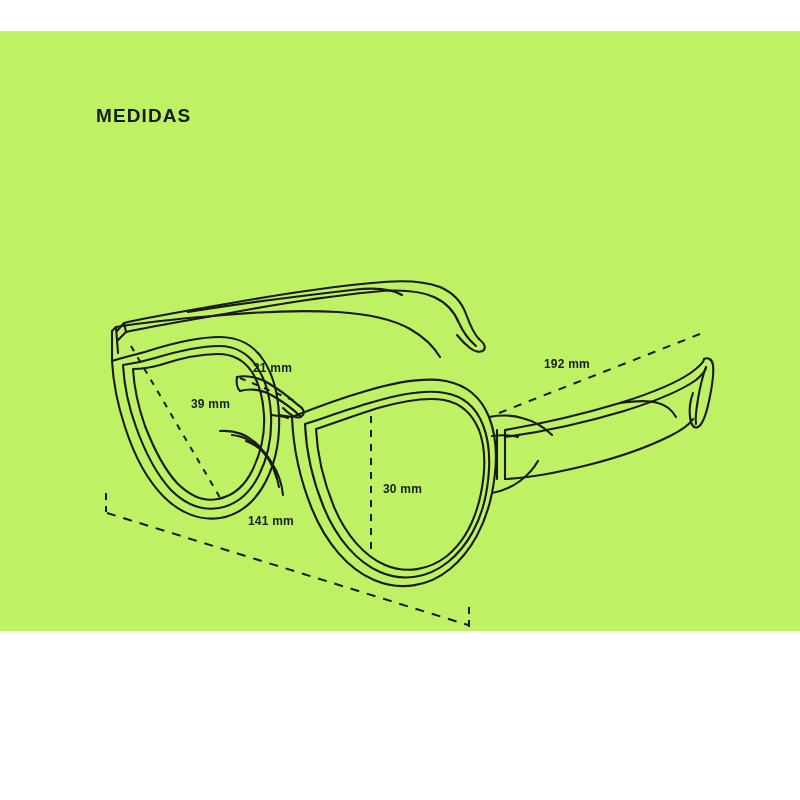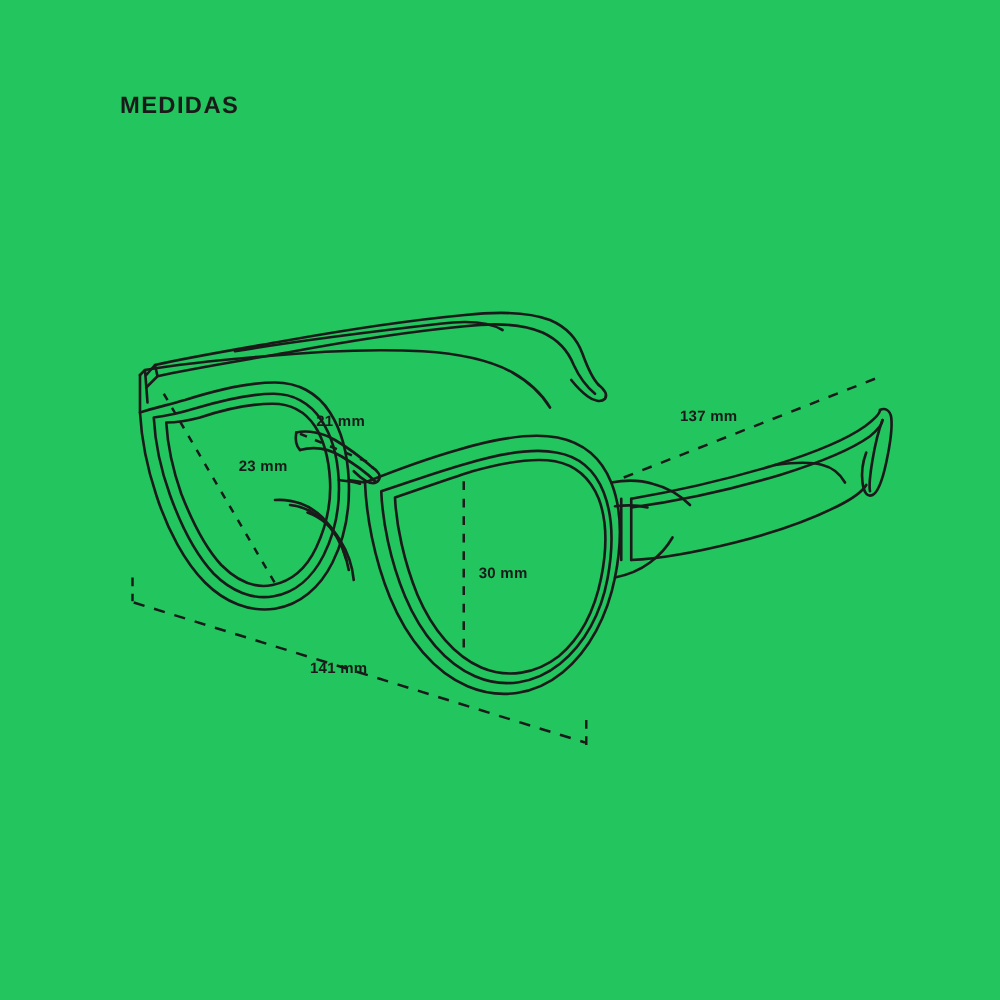--- a/index.html
+++ b/index.html
@@ -10,22 +10,23 @@
   body {
     width: 800px;
     height: 800px;
     font-family: "Liberation Sans", sans-serif;
     position: relative;
     overflow: hidden;
   }
   #page {
     position: relative;
     width: 800px;
-    height: 800px;
-    background: #22c55e;
+    height: 600px;
+    background: #bef264;
+    margin-top: 31px;
   }
   #title {
     position: absolute;
     left: 96px;
     top: 74px;
     font-size: 19px;
     font-weight: bold;
     letter-spacing: 1.1px;
     color: #1a1a1a;
     font-family: "Liberation Sans", sans-serif;
@@ -44,21 +45,21 @@
     font-weight: bold;
     color: #1a1a1a;
     font-family: "Liberation Sans", sans-serif;
     white-space: nowrap;
     letter-spacing: 0.2px;
   }
   #label-lens-diag { left: 191px; top: 366px; }
   #label-bridge    { left: 253px; top: 330px; }
   #label-lens-h    { left: 383px; top: 451px; }
   #label-temple    { left: 544px; top: 326px; }
-  #label-width     { left: 248px; top: 527px; }
+  #label-width     { left: 248px; top: 483px; }
 </style>
 </head>
 <body>
 
 <div id="page">
 
   <div id="title">MEDIDAS</div>
 
   <svg id="diagram" viewBox="0 0 800 800" aria-hidden="true">
     <g fill="none" stroke="#1a1a1a" stroke-width="2.1" stroke-linecap="round" stroke-linejoin="round">
@@ -179,23 +180,23 @@
 
       <g>
         <path d="M106,462 L106,481" stroke-dasharray="7 6"></path>
         <path d="M107,482 L468,594" stroke-dasharray="9 8"></path>
         <path d="M469,576 L469,596" stroke-dasharray="7 6"></path>
       </g>
 
     </g>
   </svg>
 
-  <div class="dim-label" id="label-lens-diag">23 mm</div>
+  <div class="dim-label" id="label-lens-diag">39 mm</div>
 
   <div class="dim-label" id="label-bridge">21 mm</div>
 
   <div class="dim-label" id="label-lens-h">30 mm</div>
 
-  <div class="dim-label" id="label-temple">137 mm</div>
+  <div class="dim-label" id="label-temple">192 mm</div>
 
   <div class="dim-label" id="label-width">141 mm</div>
 
 </div>
 
 </body></html>

